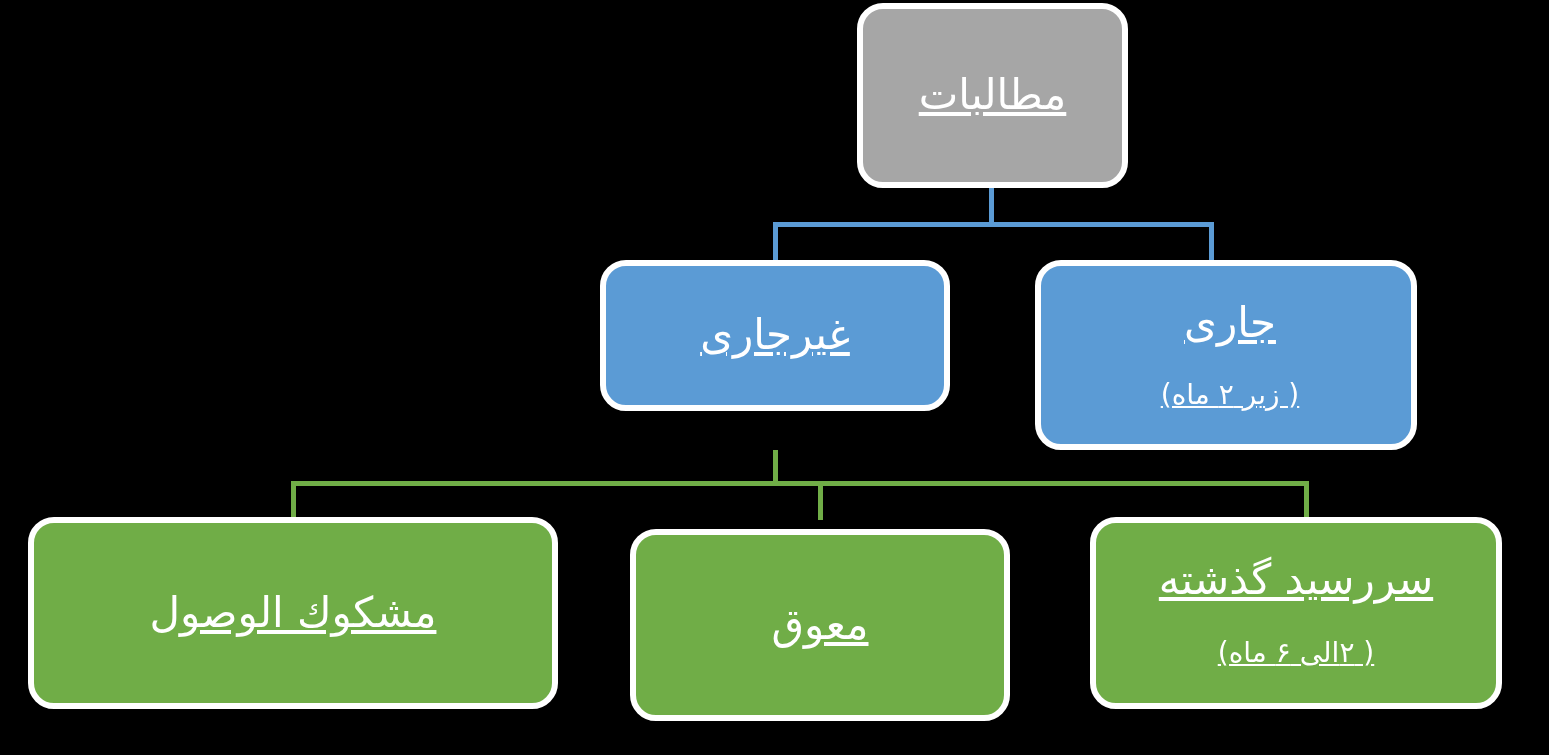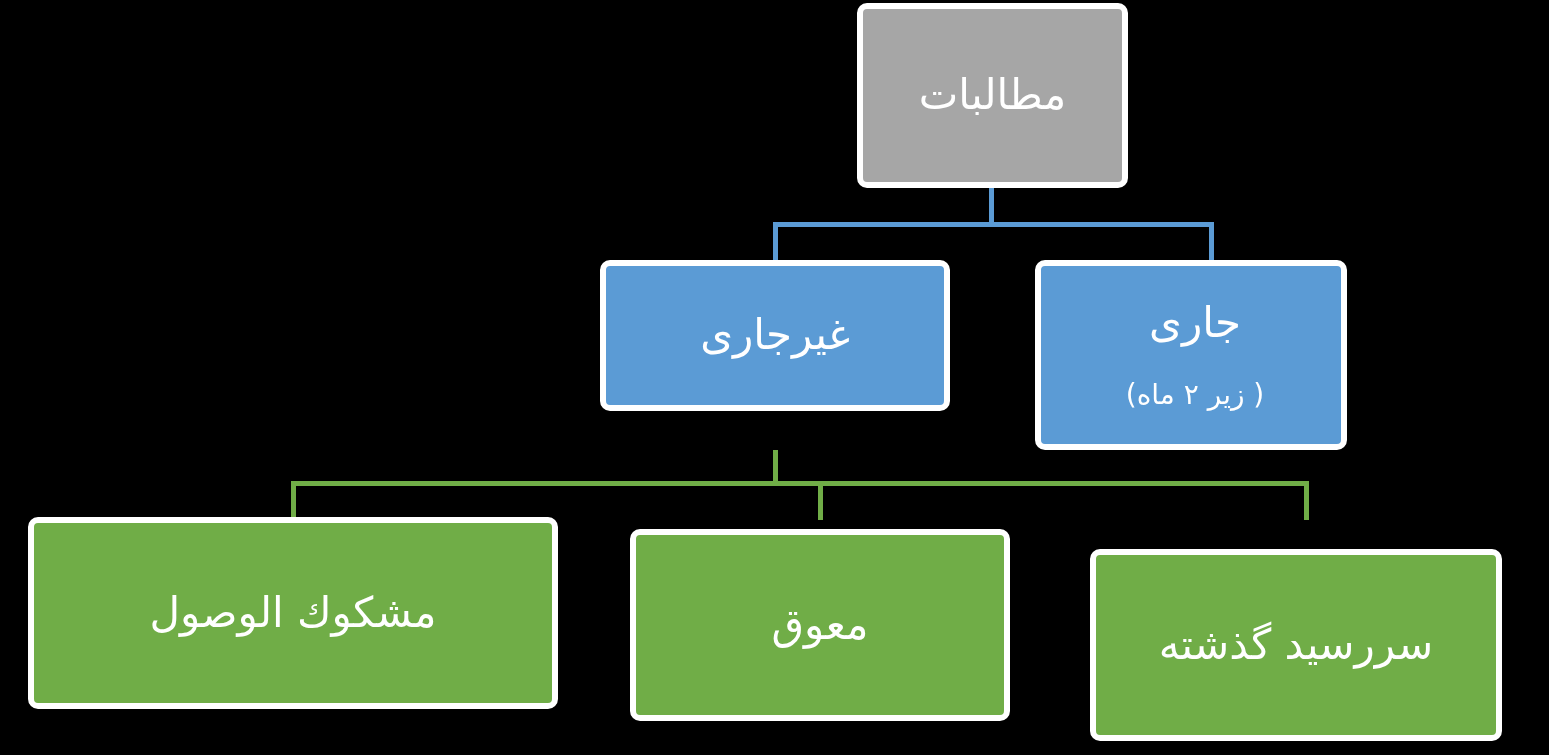--- a/index.html
+++ b/index.html
@@ -30,41 +30,42 @@
   .gr-v1 { left: 773px;  top: 450px; width: 5px;    height: 36px; }
   .gr-h  { left: 291px;  top: 481px; width: 1018px; height: 5px;  }
   .gr-d1 { left: 291px;  top: 481px; width: 5px;    height: 39px; }
   .gr-d2 { left: 818px;  top: 481px; width: 5px;    height: 39px; }
   .gr-d3 { left: 1304px; top: 481px; width: 5px;    height: 39px; }
   
   .node {
     position: absolute;
     box-sizing: border-box;
     border: 6px solid var(--border, #FFFFFF);
-    border-radius: 10px;
+    border-radius: 26px;
     color: var(--text, #FFFFFF);
     display: flex;
     flex-direction: column;
     justify-content: space-evenly;
     align-items: center;
     text-align: left;
     line-height: 1.1;
+    text-decoration: underline;
   }
   .node .lbl { font-size: 42px; }
   .node .sub { font-size: 28px; }
   .node.root   { background: var(--root-fill,   #A6A6A6); }
   .node.level2 { background: var(--level2-fill, #5B9BD5); }
   .node.level3 { background: var(--level3-fill, #70AD47); }
 
   .n-root       { left: 857px;  top: 3px;   width: 271px; height: 185px; }
   .n-noncurrent { left: 600px;  top: 260px; width: 350px; height: 151px; }
-  .n-current    { left: 1035px; top: 260px; width: 312px; height: 190px; padding-left: 8px; }
+  .n-current    { left: 1035px; top: 260px; width: 382px; height: 190px; padding-left: 8px; }
   .n-doubtful   { left: 28px;   top: 517px; width: 530px; height: 192px; }
   .n-overdue    { left: 630px;  top: 517px; width: 380px; height: 192px; margin-top: 12px; }
-  .n-pastdue    { left: 1090px; top: 517px; width: 412px; height: 192px; margin-top: 32px; }
+  .n-pastdue    { left: 1090px; top: 517px; width: 412px; height: 192px; }
 </style>
 </head>
 <body>
 
 <div class="canvas">
 
   <div class="line blue bl-v1"></div>
   <div class="line blue bl-h"></div>
   <div class="line blue bl-v2"></div>
   <div class="line blue bl-v3"></div>
@@ -91,15 +92,16 @@
   <div class="node level3 n-doubtful">
     <span class="lbl" dir="rtl">مشكوك الوصول</span>
   </div>
 
   <div class="node level3 n-overdue">
     <span class="lbl" dir="rtl">معوق</span>
   </div>
 
   <div class="node level3 n-pastdue">
     <span class="lbl" dir="rtl">سررسید گذشته</span>
+    <span class="sub" dir="rtl">( ۲الی ۶ ماه)</span>
   </div>
 
 </div>
 
 </body></html>

